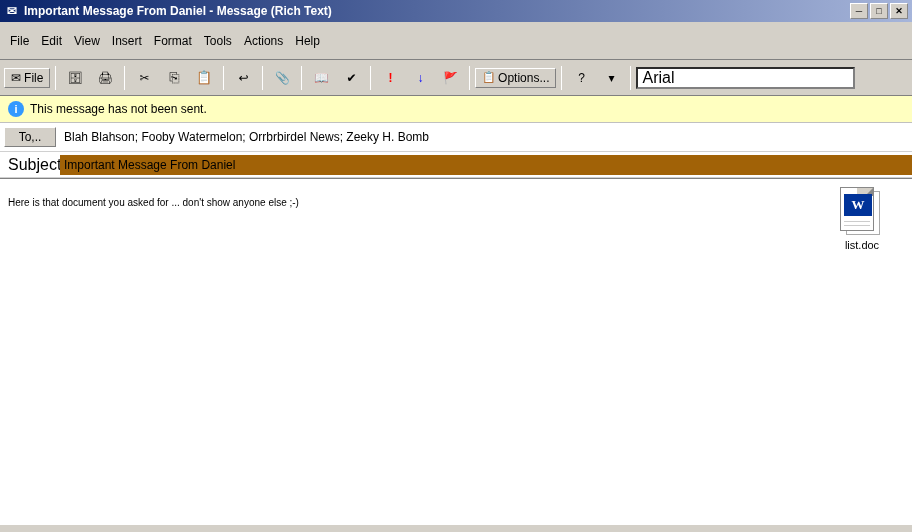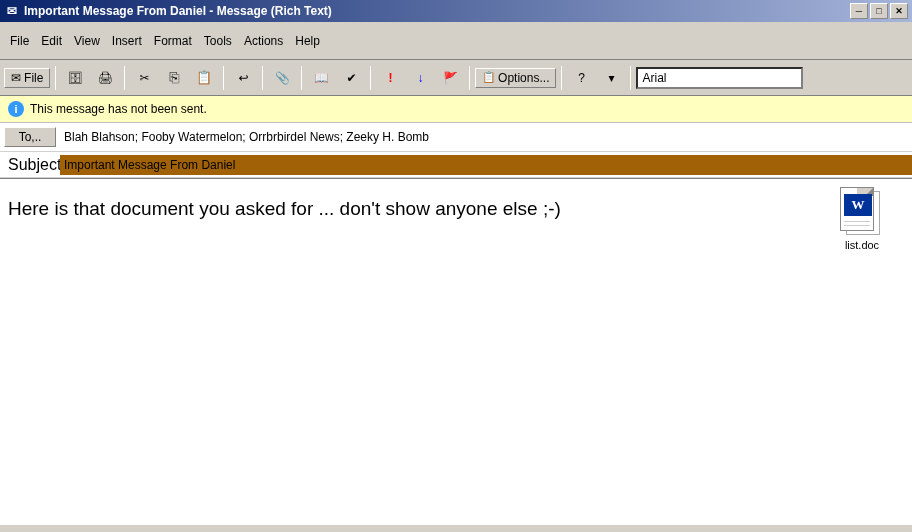--- a/index.html
+++ b/index.html
@@ -123,21 +123,21 @@
       border-left-color: #fff;
       border-right-color: #808080;
       border-bottom-color: #808080;
       background: #d4d0c8;
       cursor: pointer;
     }
     .font-selector {
       height: 22px;
       background: white;
       border: 2px inset #808080;
-      font-size: 12px;
+      font-size: 16px;
       padding: 0 4px;
       min-width: 70px;
     }
 
     
     .info-bar {
       background: #ffffc0;
       padding: 5px 8px;
       display: flex;
       align-items: center;
@@ -233,21 +233,21 @@
       align-items: center;
       justify-content: center;
     }
     .attachment-name {
       font-size: 11px;
       color: black;
       margin-top: 2px;
       text-align: left;
     }
     .message-text {
-      font-size: 19px;
+      font-size: 10px;
       padding-top: 8px;
       line-height: 1.5;
     }
   </style>
 </head>
 <body>
 
 <div class="title-bar">
   <div class="title-bar-icon">✉</div>
   <span class="title-bar-text">Important Message From Daniel - Message (Rich Text)</span>

